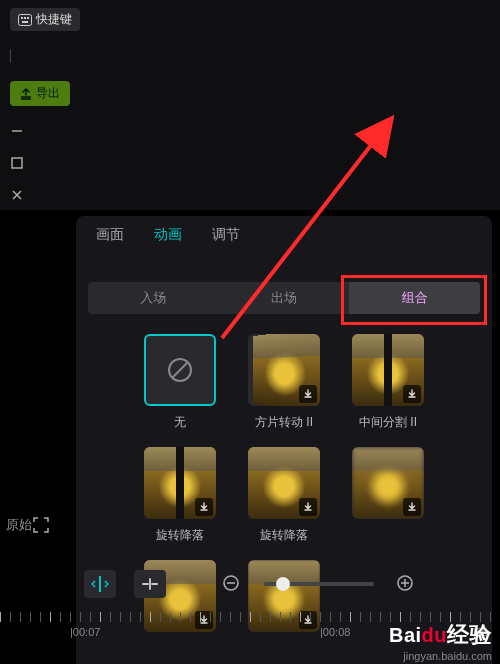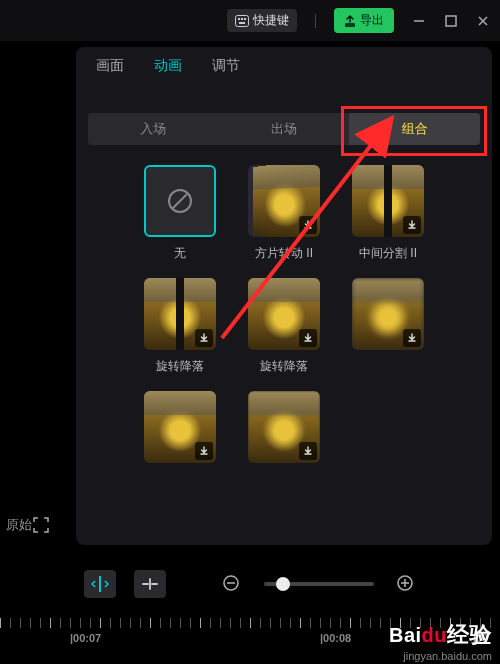--- a/index.html
+++ b/index.html
@@ -7,41 +7,42 @@
     padding: 0;
     background: #000;
     font-family: "Microsoft YaHei", -apple-system, sans-serif;
     color: #ccc;
     overflow: hidden;
     width: 500px;
     height: 664px;
   }
   .titlebar {
     display: flex;
-    align-items: center;
+    align-items: flex-start;
     justify-content: flex-end;
     padding: 8px 10px;
     gap: 18px;
     background: #0f0f11;
+    flex-direction: column;
   }
   .hotkey-btn {
     display: flex;
     align-items: center;
     gap: 4px;
     background: #2a2a2e;
     padding: 3px 8px;
     border-radius: 4px;
     font-size: 12px;
     color: #ddd;
   }
   .export-btn {
     display: flex;
     align-items: center;
     gap: 4px;
-    background: #22c55e;
+    background: #4d7c0f;
     color: #021414;
     padding: 4px 10px;
     border-radius: 4px;
     font-size: 12px;
     font-weight: 500;
   }
   .win-btn { color: #aaa; font-size: 16px; }
   .divider { width:1px; height:14px; background:#444; }
   .panel {
     margin: 6px 8px 8px 76px;
@@ -73,21 +74,21 @@
     margin-top: 38px;
   }
   .sub-tab {
     flex: 1;
     display: flex;
     align-items: center;
     justify-content: center;
     font-size: 13px;
     color: #888;
   }
-  .sub-tab.active { background: #3d3d42; color: #fde047; }
+  .sub-tab.active { background: #3d3d42; color: #f0abfc; }
   .red-box {
     position: absolute;
     border: 3px solid #ff2a2a;
     top: -7px;
     right: -7px;
     width: 140px;
     height: 44px;
     pointer-events: none;
   }
   .grid {
@@ -188,29 +189,28 @@
     position: relative;
     width: 110px; height: 4px; background:#444; border-radius:2px;
     margin: 0 4px;
   }
   .slider .knob {
     position:absolute; left:12px; top:-5px;
     width:14px; height:14px; background:#eee; border-radius:50%;
   }
   .timeline {
     position:absolute;
-    bottom:20px; left:0; right:0;
+    bottom:26px; left:0; right:0;
     height:30px;
     display:flex;
     align-items:flex-end;
     color:#888;
     font-size:11px;
     padding: 0 10px;
     box-sizing:border-box;
-    font-weight:bold;
   }
   .ticks {
     position:absolute;
     left:0; right:0; bottom:16px;
     height:10px;
     background: repeating-linear-gradient(to right, #555 0 1px, transparent 1px 10px);
   }
   .ticks::after {
     content:'';
     position:absolute; inset:0;

